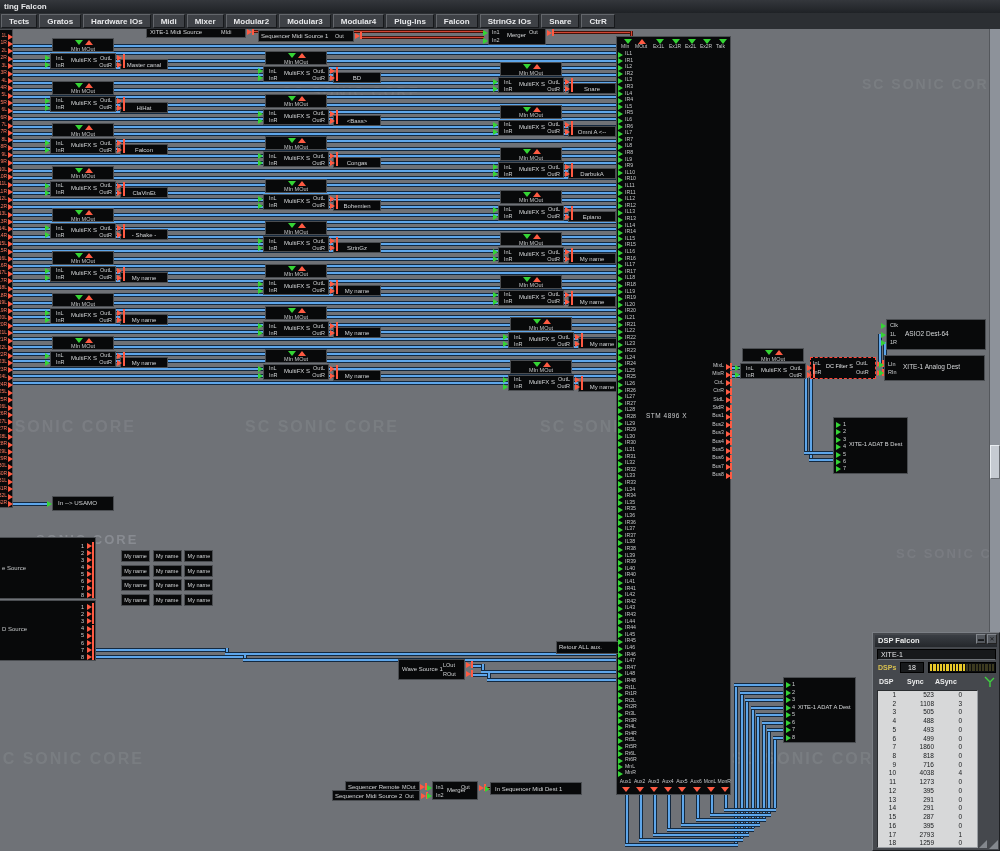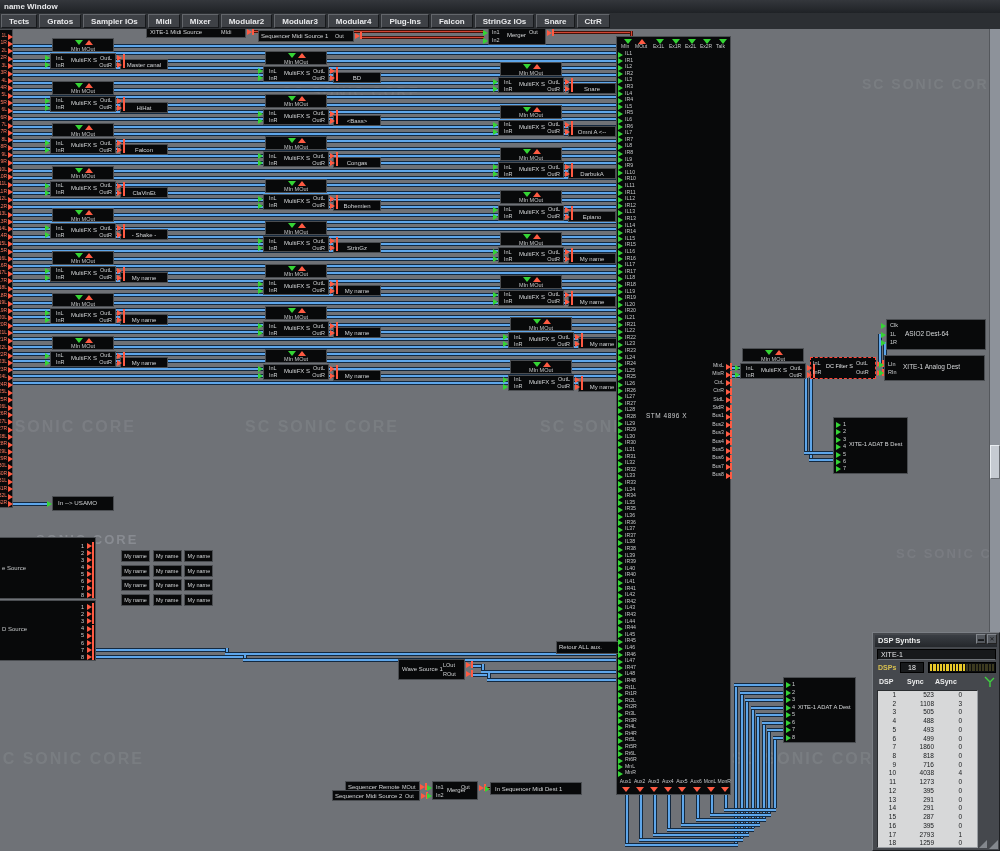--- a/index.html
+++ b/index.html
@@ -59,45 +59,45 @@
   .drow span{position:absolute;text-align:right;}
   .c1{left:2px;width:16px}.c2{left:22px;width:34px}.c3{left:60px;width:24px}
   .grip1{position:absolute;right:12px;bottom:2px;width:0;height:0;border-left:8px solid transparent;border-bottom:8px solid #84888e;}
   .grip2{position:absolute;right:1px;bottom:1px;width:0;height:0;border-left:9px solid transparent;border-bottom:9px solid #84888e;}
 </style>
 </head>
 <body>
 
 <div id="canvas">
   <div id="titlebar">
-    <span>name Window</span>
+    <span>ting Falcon</span>
   </div>
   <div id="menubar">
       <div class="menu-btn">Tects</div>
       <div class="menu-btn">Gratos</div>
-      <div class="menu-btn">Sampler IOs</div>
+      <div class="menu-btn">Hardware IOs</div>
       <div class="menu-btn">Midi</div>
       <div class="menu-btn">Mixer</div>
       <div class="menu-btn">Modular2</div>
       <div class="menu-btn">Modular3</div>
       <div class="menu-btn">Modular4</div>
       <div class="menu-btn">Plug-Ins</div>
       <div class="menu-btn">Falcon</div>
       <div class="menu-btn">StrinGz IOs</div>
       <div class="menu-btn">Snare</div>
       <div class="menu-btn">CtrR</div>
     </div>
 
   <div id="sbar">
     <div id="sthumb"></div>
   </div>
 
   <div id="dsp">
     <div class="dsp-tb">
-      <span>DSP Synths</span>
+      <span>DSP Falcon</span>
     </div>
     <div class="wbtn" style="left:103px;">▬</div>
     <div class="wbtn" style="left:114px;">✕</div>
     <div class="dev">XITE-1</div>
     <span class="dspsl">DSPs</span>
     <div class="dspsv">18</div>
     <div class="mbar" id="mbar">
         <i class="lit"></i>
         <i class="lit"></i>
         <i class="lit"></i>

